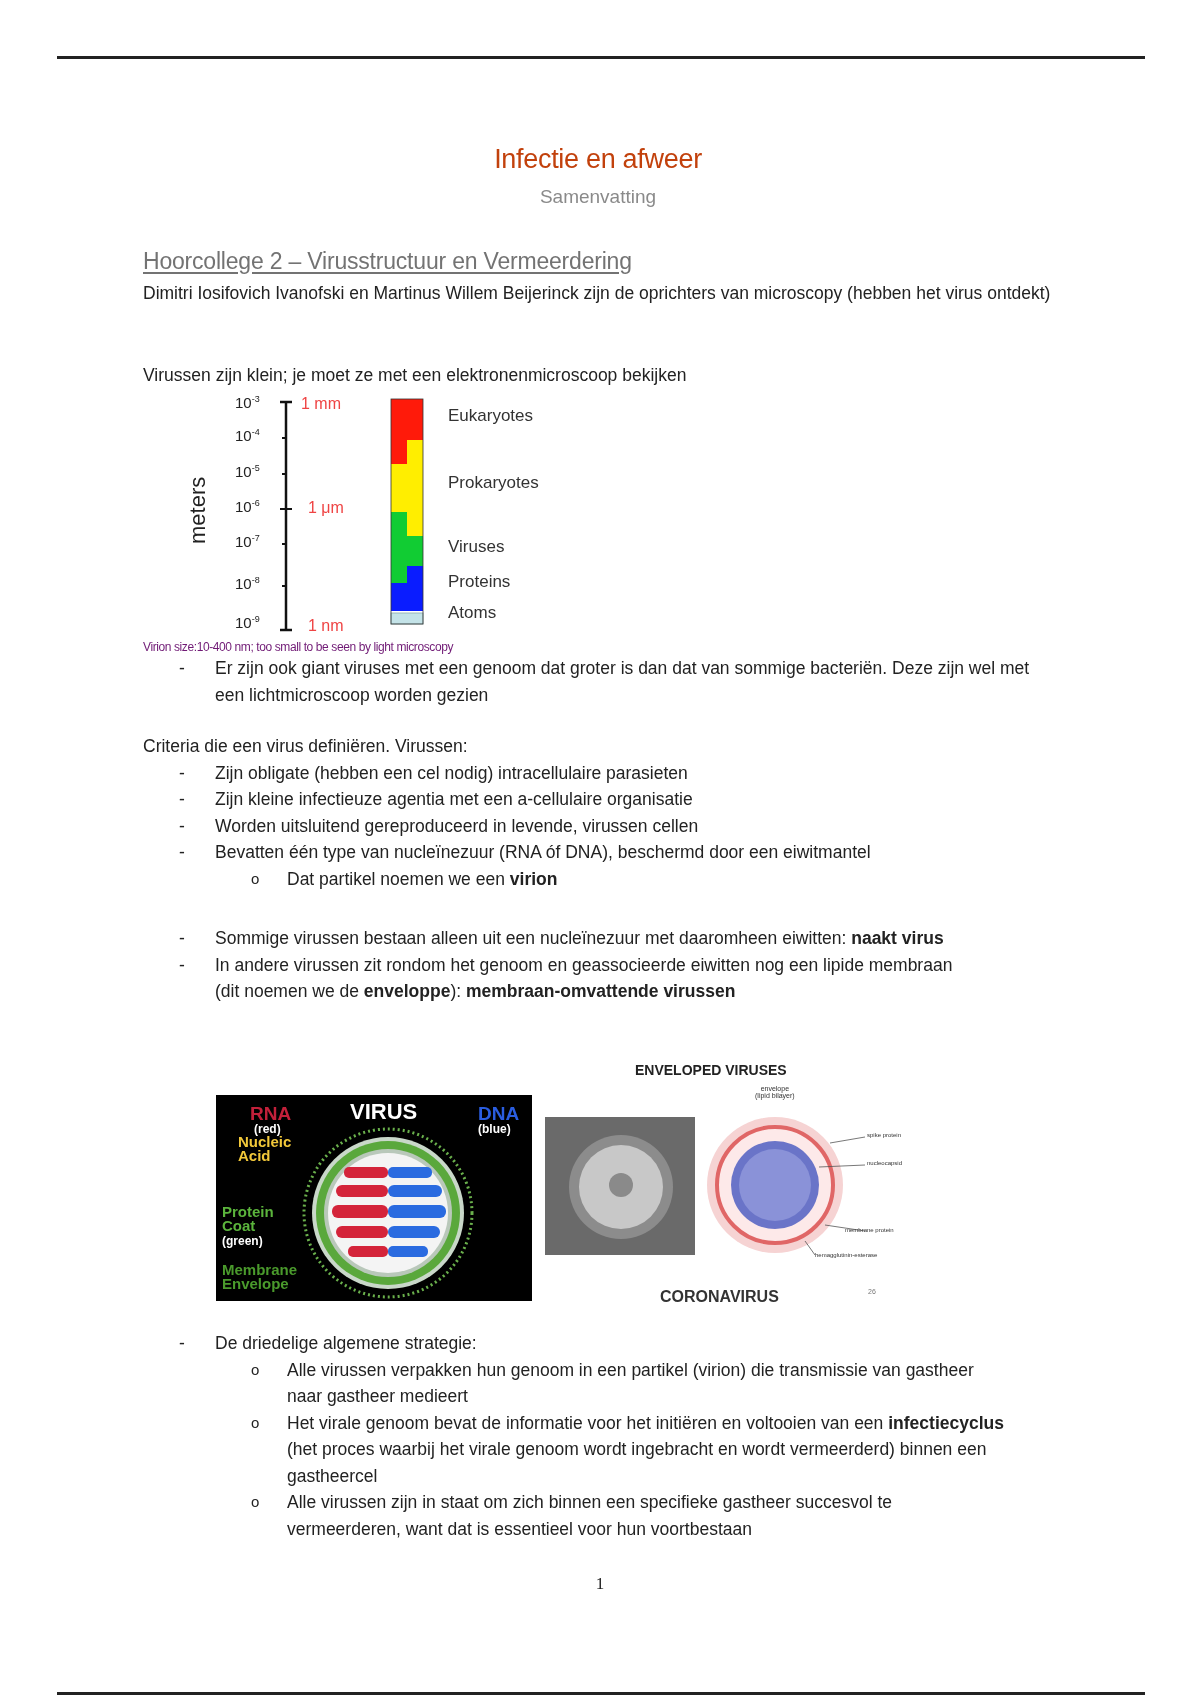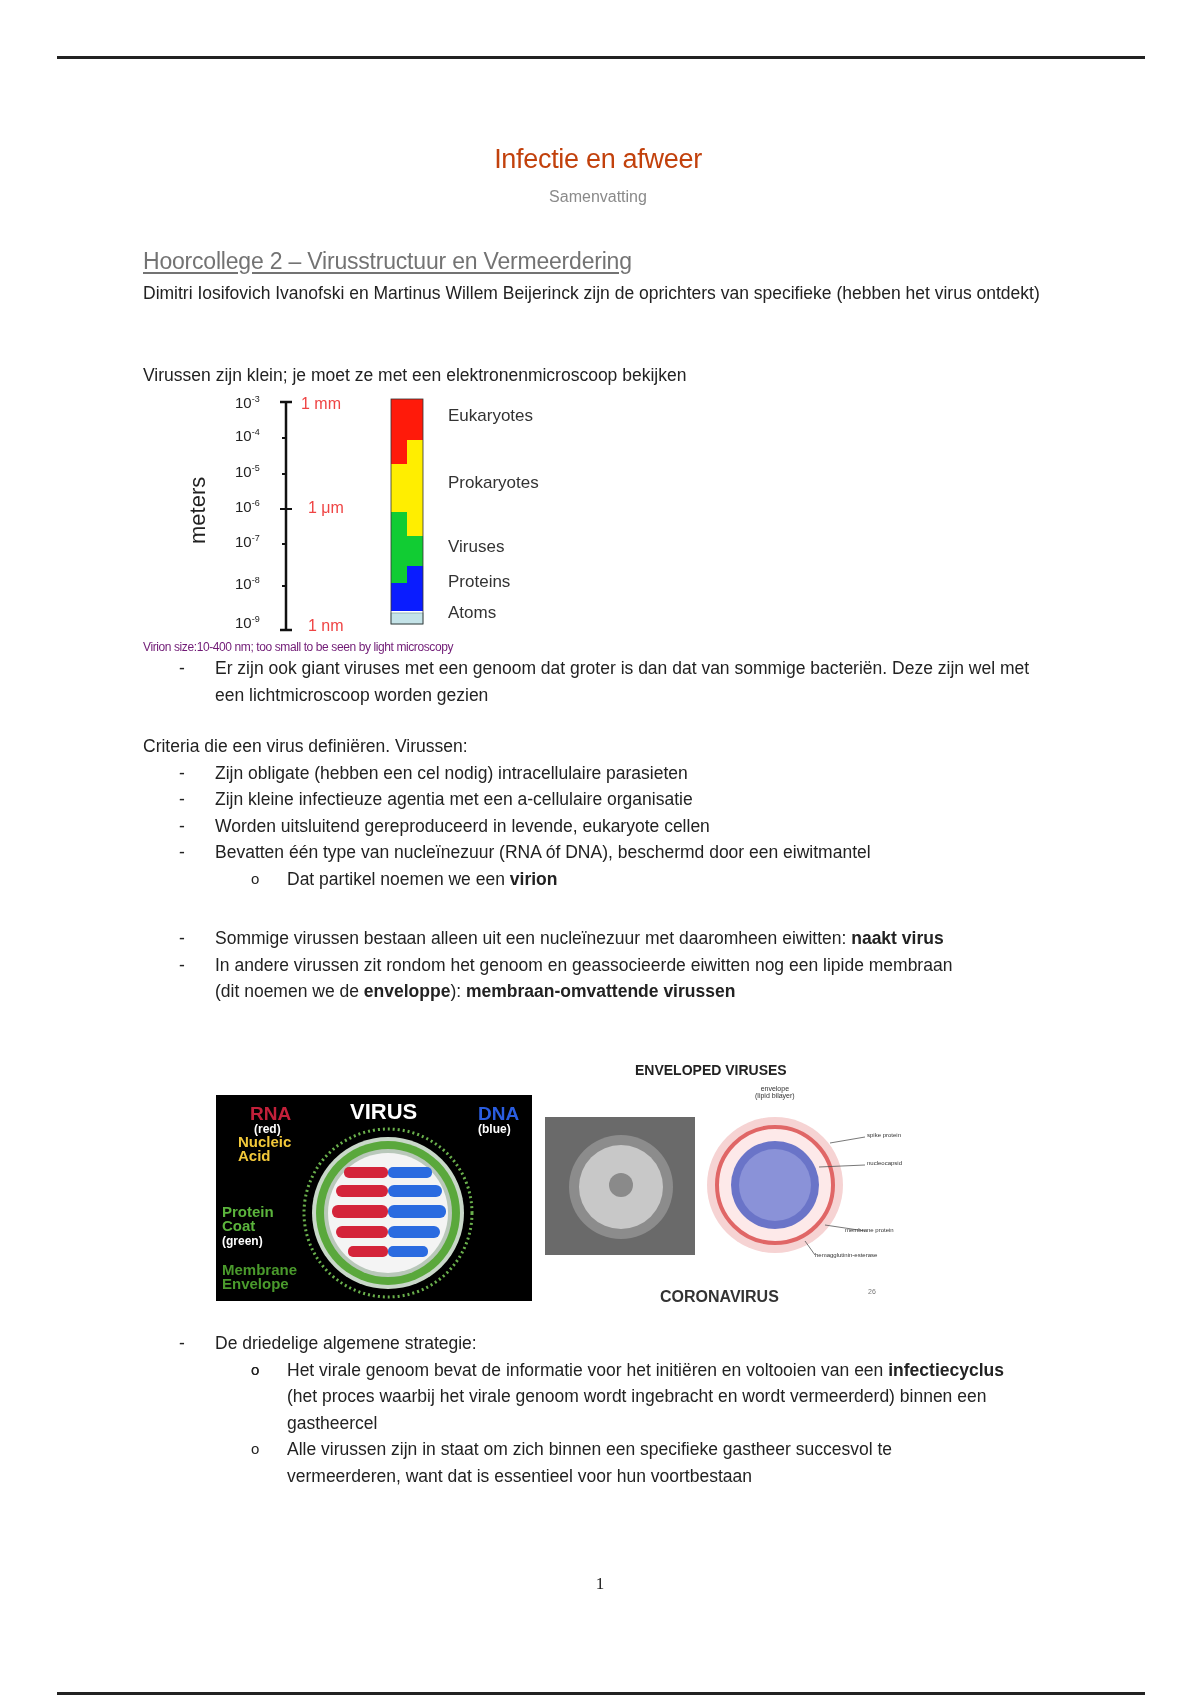--- a/index.html
+++ b/index.html
@@ -14,21 +14,21 @@
     position: absolute; left: 143px; top: 0; width: 920px;
     font-family: "Liberation Sans Narrow", "Liberation Sans", sans-serif;
     font-size: 17.5px; line-height: 26.5px; color: #222;
   }
   .title {
     position: absolute; left: 0; top: 146px; width: 910px; text-align: center;
     font-size: 27px; color: #c2410c; letter-spacing: -0.3px;
   }
   .subtitle {
     position: absolute; left: 0; top: 184px; width: 910px; text-align: center;
-    font-size: 16px; color: #8a8a8a;
+    font-size: 19px; color: #8a8a8a;
   }
   .h2 {
     position: absolute; left: 0; top: 248px; font-size: 23px; text-decoration: underline;
     text-underline-offset: 3px; color: #737373; letter-spacing: -0.2px;
   }
   .block { position: absolute; left: 0; width: 920px; }
   p { margin: 0; }
   .li { position: relative; padding-left: 72px; }
   .li .mark { position: absolute; left: 36px; top: 0; }
   .li2 { position: relative; padding-left: 144px; }
@@ -73,50 +73,50 @@
 
 <div class="rule top"></div>
 <div class="rule bottom"></div>
 
 <div class="page">
   <div class="title">Infectie en afweer</div>
   <div class="subtitle">Samenvatting</div>
   <div class="h2">Hoorcollege 2 – Virusstructuur en Vermeerdering</div>
 
   <div class="block" style="top:280px;">
-    <p>Dimitri Iosifovich Ivanofski en Martinus Willem Beijerinck zijn de oprichters van specifieke (hebben het virus ontdekt)</p>
+    <p>Dimitri Iosifovich Ivanofski en Martinus Willem Beijerinck zijn de oprichters van microscopy (hebben het virus ontdekt)</p>
   </div>
   <div class="block" style="top:362px;">
     <p>Virussen zijn klein; je moet ze met een elektronenmicroscoop bekijken</p>
   </div>
 
   <div class="block" style="top:655px; width:910px;">
     <div class="li">
       <span class="mark">-</span>
       <span>Er zijn ook giant viruses met een genoom dat groter is dan dat van sommige bacteriën. Deze zijn wel met een lichtmicroscoop worden gezien</span>
     </div>
   </div>
 
   <div class="block" style="top:733px;">
     <p>Criteria die een virus definiëren. Virussen:</p>
     <div class="li"><span class="mark">-</span><span>Zijn obligate (hebben een cel nodig) intracellulaire parasieten</span></div>
     <div class="li"><span class="mark">-</span><span>Zijn kleine infectieuze agentia met een a-cellulaire organisatie</span></div>
-    <div class="li"><span class="mark">-</span><span>Worden uitsluitend gereproduceerd in levende, eukaryote cellen</span></div>
+    <div class="li"><span class="mark">-</span><span>Worden uitsluitend gereproduceerd in levende, virussen cellen</span></div>
     <div class="li"><span class="mark">-</span><span>Bevatten één type van nucleïnezuur (RNA óf DNA), beschermd door een eiwitmantel</span></div>
     <div class="li2"><span class="mark">o</span><span>Dat partikel noemen we een </span><b>virion</b></div>
   </div>
 
   <div class="block" style="top:925px; width:900px;">
     <div class="li"><span class="mark">-</span><span>Sommige virussen bestaan alleen uit een nucleïnezuur met daaromheen eiwitten: </span><b>naakt virus</b></div>
     <div class="li" style="width:760px;"><span class="mark">-</span><span>In andere virussen zit rondom het genoom en geassocieerde eiwitten nog een lipide membraan (dit noemen we de </span><b>enveloppe</b><span>): </span><b>membraan-omvattende virussen</b></div>
   </div>
 
   <div class="block" style="top:1330px; width:880px;">
     <div class="li"><span class="mark">-</span><span>De driedelige algemene strategie:</span></div>
-    <div class="li2" style="width:720px;"><span class="mark">o</span></div>
+    <div class="li2" style="width:720px;"><span class="mark">o</span><span>Alle virussen verpakken hun genoom in een partikel (virion) die transmissie van gastheer naar gastheer medieert</span></div>
     <div class="li2" style="width:730px;"><span class="mark">o</span><span>Het virale genoom bevat de informatie voor het initiëren en voltooien van een </span><b>infectiecyclus</b><span> (het proces waarbij het virale genoom wordt ingebracht en wordt vermeerderd) binnen een gastheercel</span></div>
     <div class="li2" style="width:720px;"><span class="mark">o</span><span>Alle virussen zijn in staat om zich binnen een specifieke gastheer succesvol te vermeerderen, want dat is essentieel voor hun voortbestaan</span></div>
   </div>
 </div>
 
 <div class="scale">
   <div class="ylab" style="top:152px; left:42px;">meters</div>
   <div class="tick" style="left:92px; top:2px;"><span>10</span><sup>-3</sup></div>
   <div class="tick" style="left:92px; top:35px;"><span>10</span><sup>-4</sup></div>
   <div class="tick" style="left:92px; top:71px;"><span>10</span><sup>-5</sup></div>

